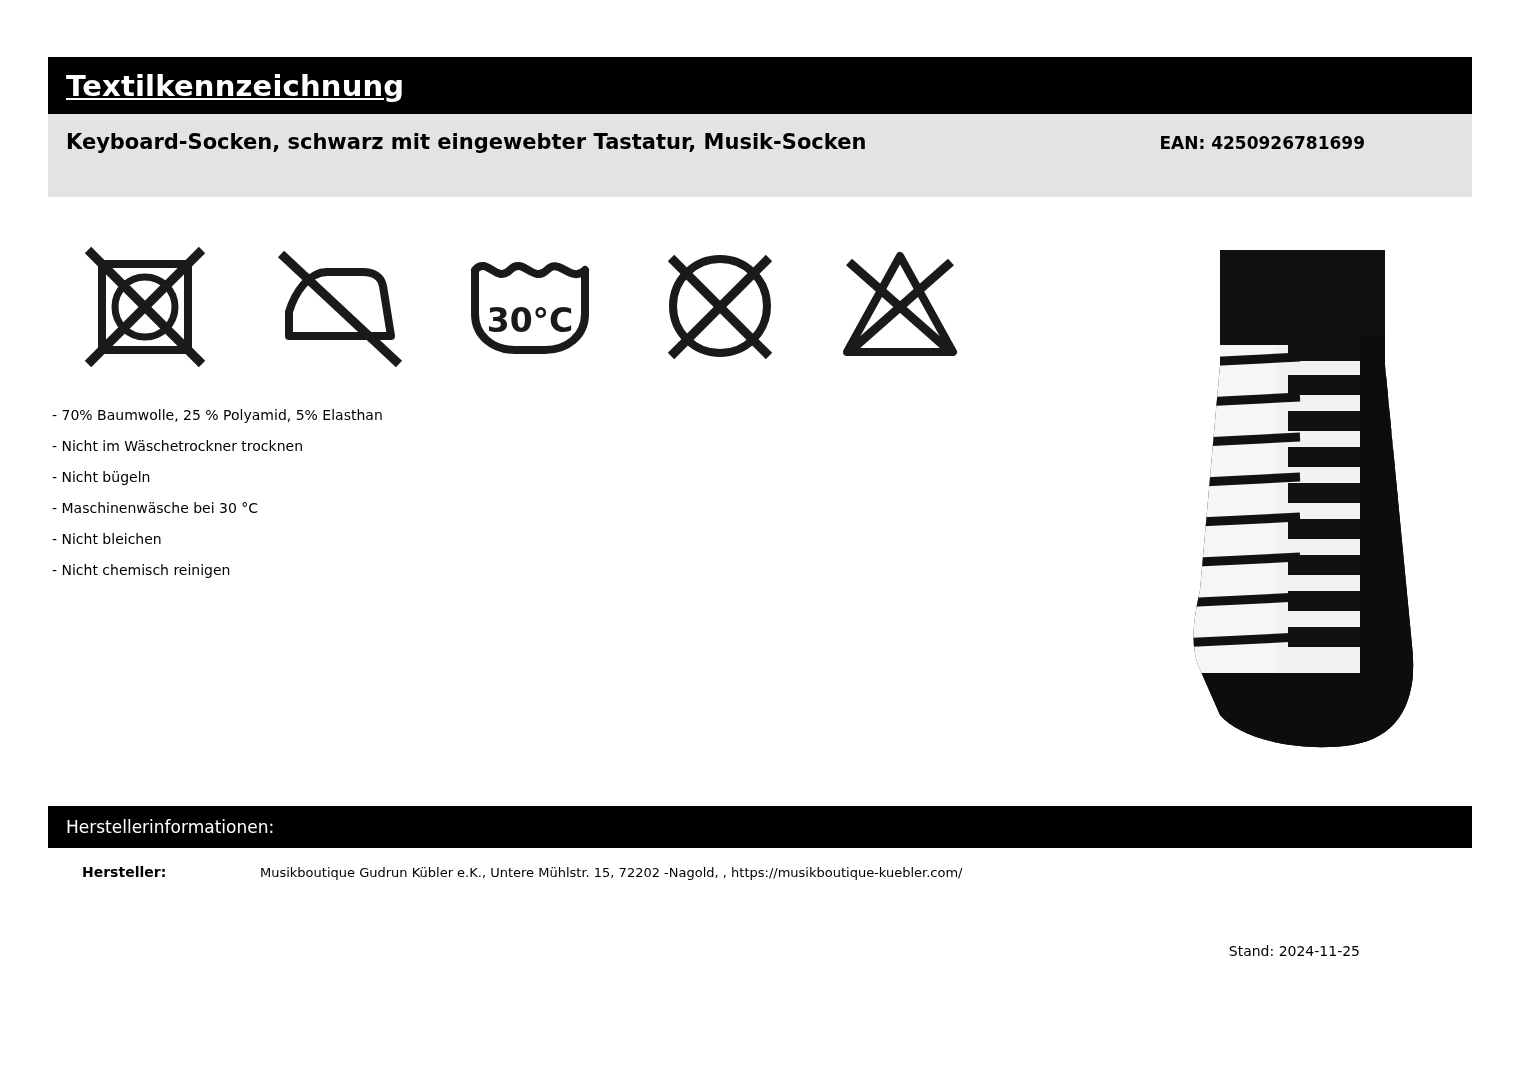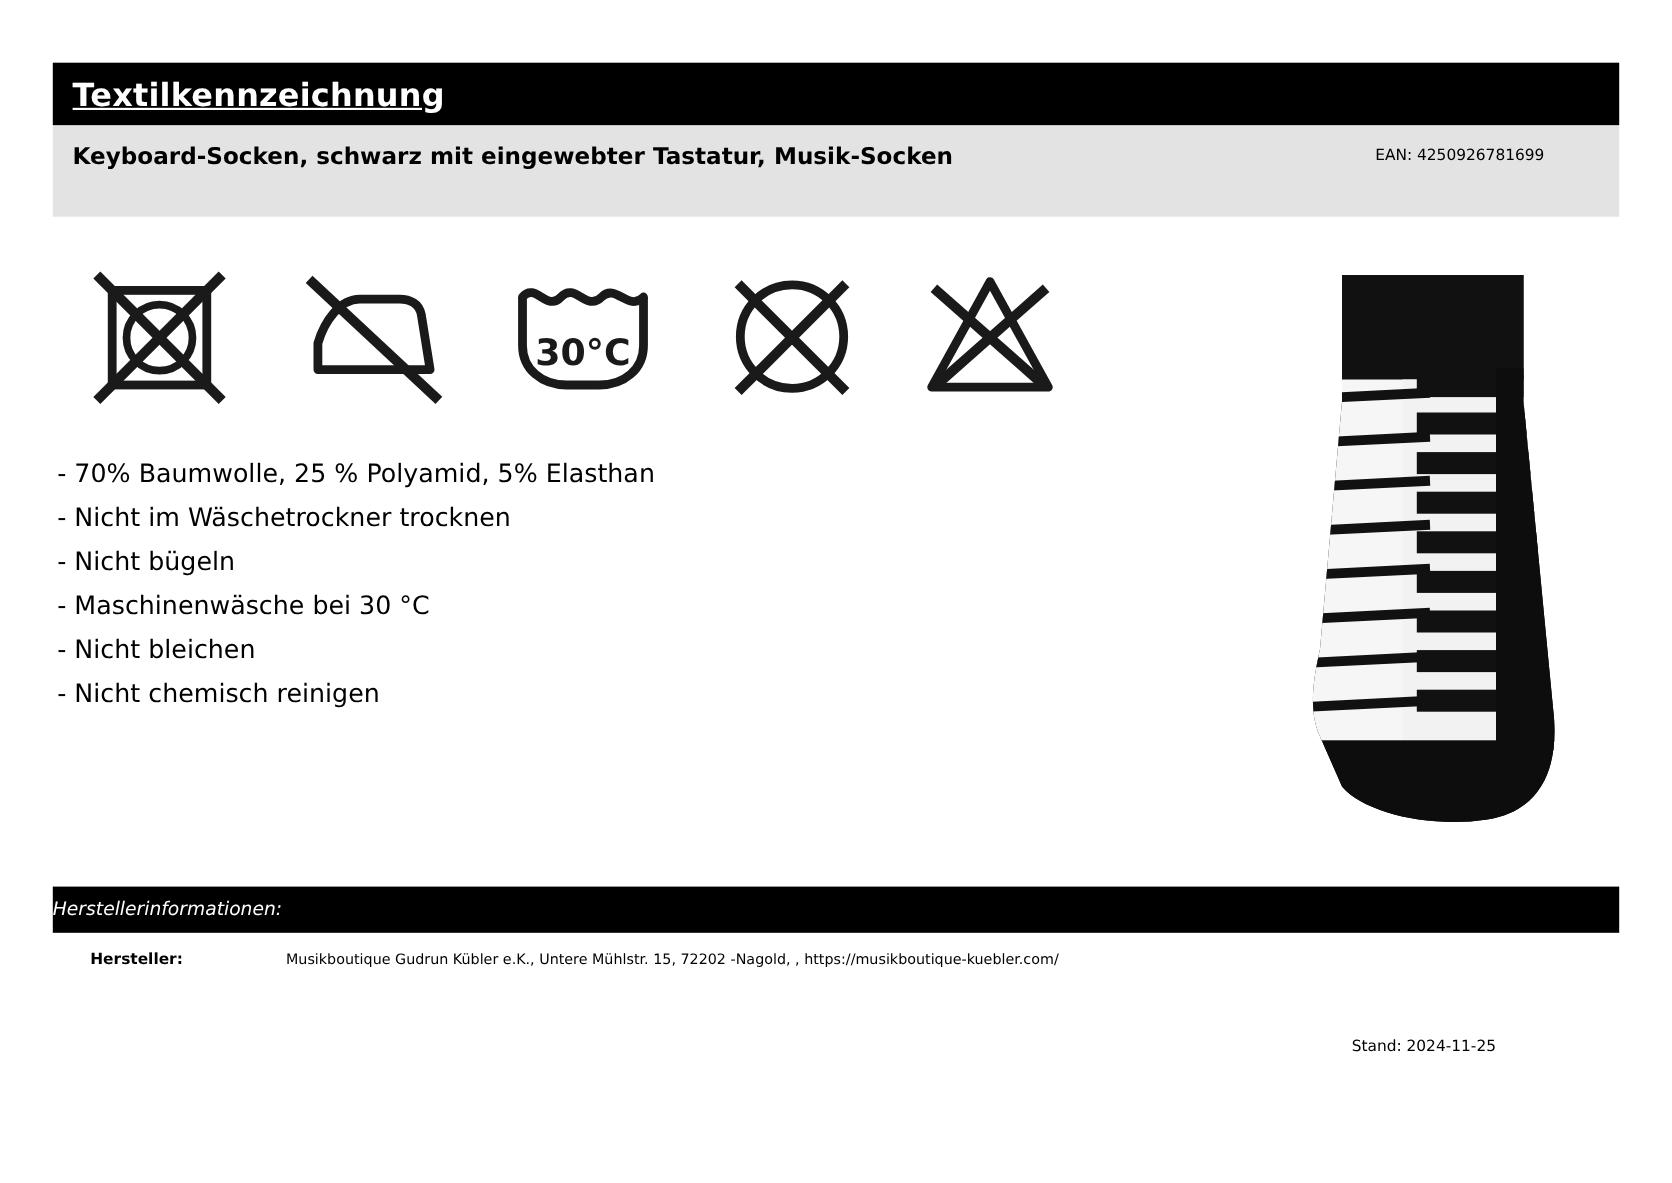--- a/index.html
+++ b/index.html
@@ -53,23 +53,23 @@
     justify-content: space-between;
   }
   .subtitle-bar .prod-name {
     font-size: 21px;
     font-weight: bold;
     line-height: 1.42;
     padding: 14px 0 0 18px;
     max-width: 900px;
   }
   .subtitle-bar .ean {
-    font-size: 14px;
-    font-weight: normal;
-    padding: 19px 68px 0 0;
+    font-size: 17px;
+    font-weight: bold;
+    padding: 19px 107px 0 0;
     white-space: nowrap;
   }
 
   
   .symbols {
     position: absolute;
     left: 80px;
     top: 240px;
     width: 900px;
     height: 130px;
@@ -84,23 +84,23 @@
 
   
   .care-list {
     position: absolute;
     left: 52px;
     top: 408px;
     width: 1000px;
   }
   .care-list li {
     list-style: none;
-    font-size: 23px;
+    font-size: 14px;
     line-height: 1;
-    margin: 12px 0 17px 0;
+    margin: 0 0 17px 0;
     white-space: nowrap;
   }
   .care-list {
     padding: 0;
     margin: 0;
   }
 
   
   .sock-wrap {
     position: absolute;
@@ -117,21 +117,21 @@
     top: 806px;
     width: 1424px;
     height: 42px;
     background: #000000;
     display: flex;
     align-items: center;
   }
   .manu-bar .manu-title {
     color: #ffffff;
     font-size: 17px;
-    font-style: italic;
+    padding-left: 18px;
   }
   .manu-rows {
     position: absolute;
     left: 82px;
     top: 864px;
     width: 1300px;
   }
   .manu-row {
     display: flex;
     align-items: baseline;

